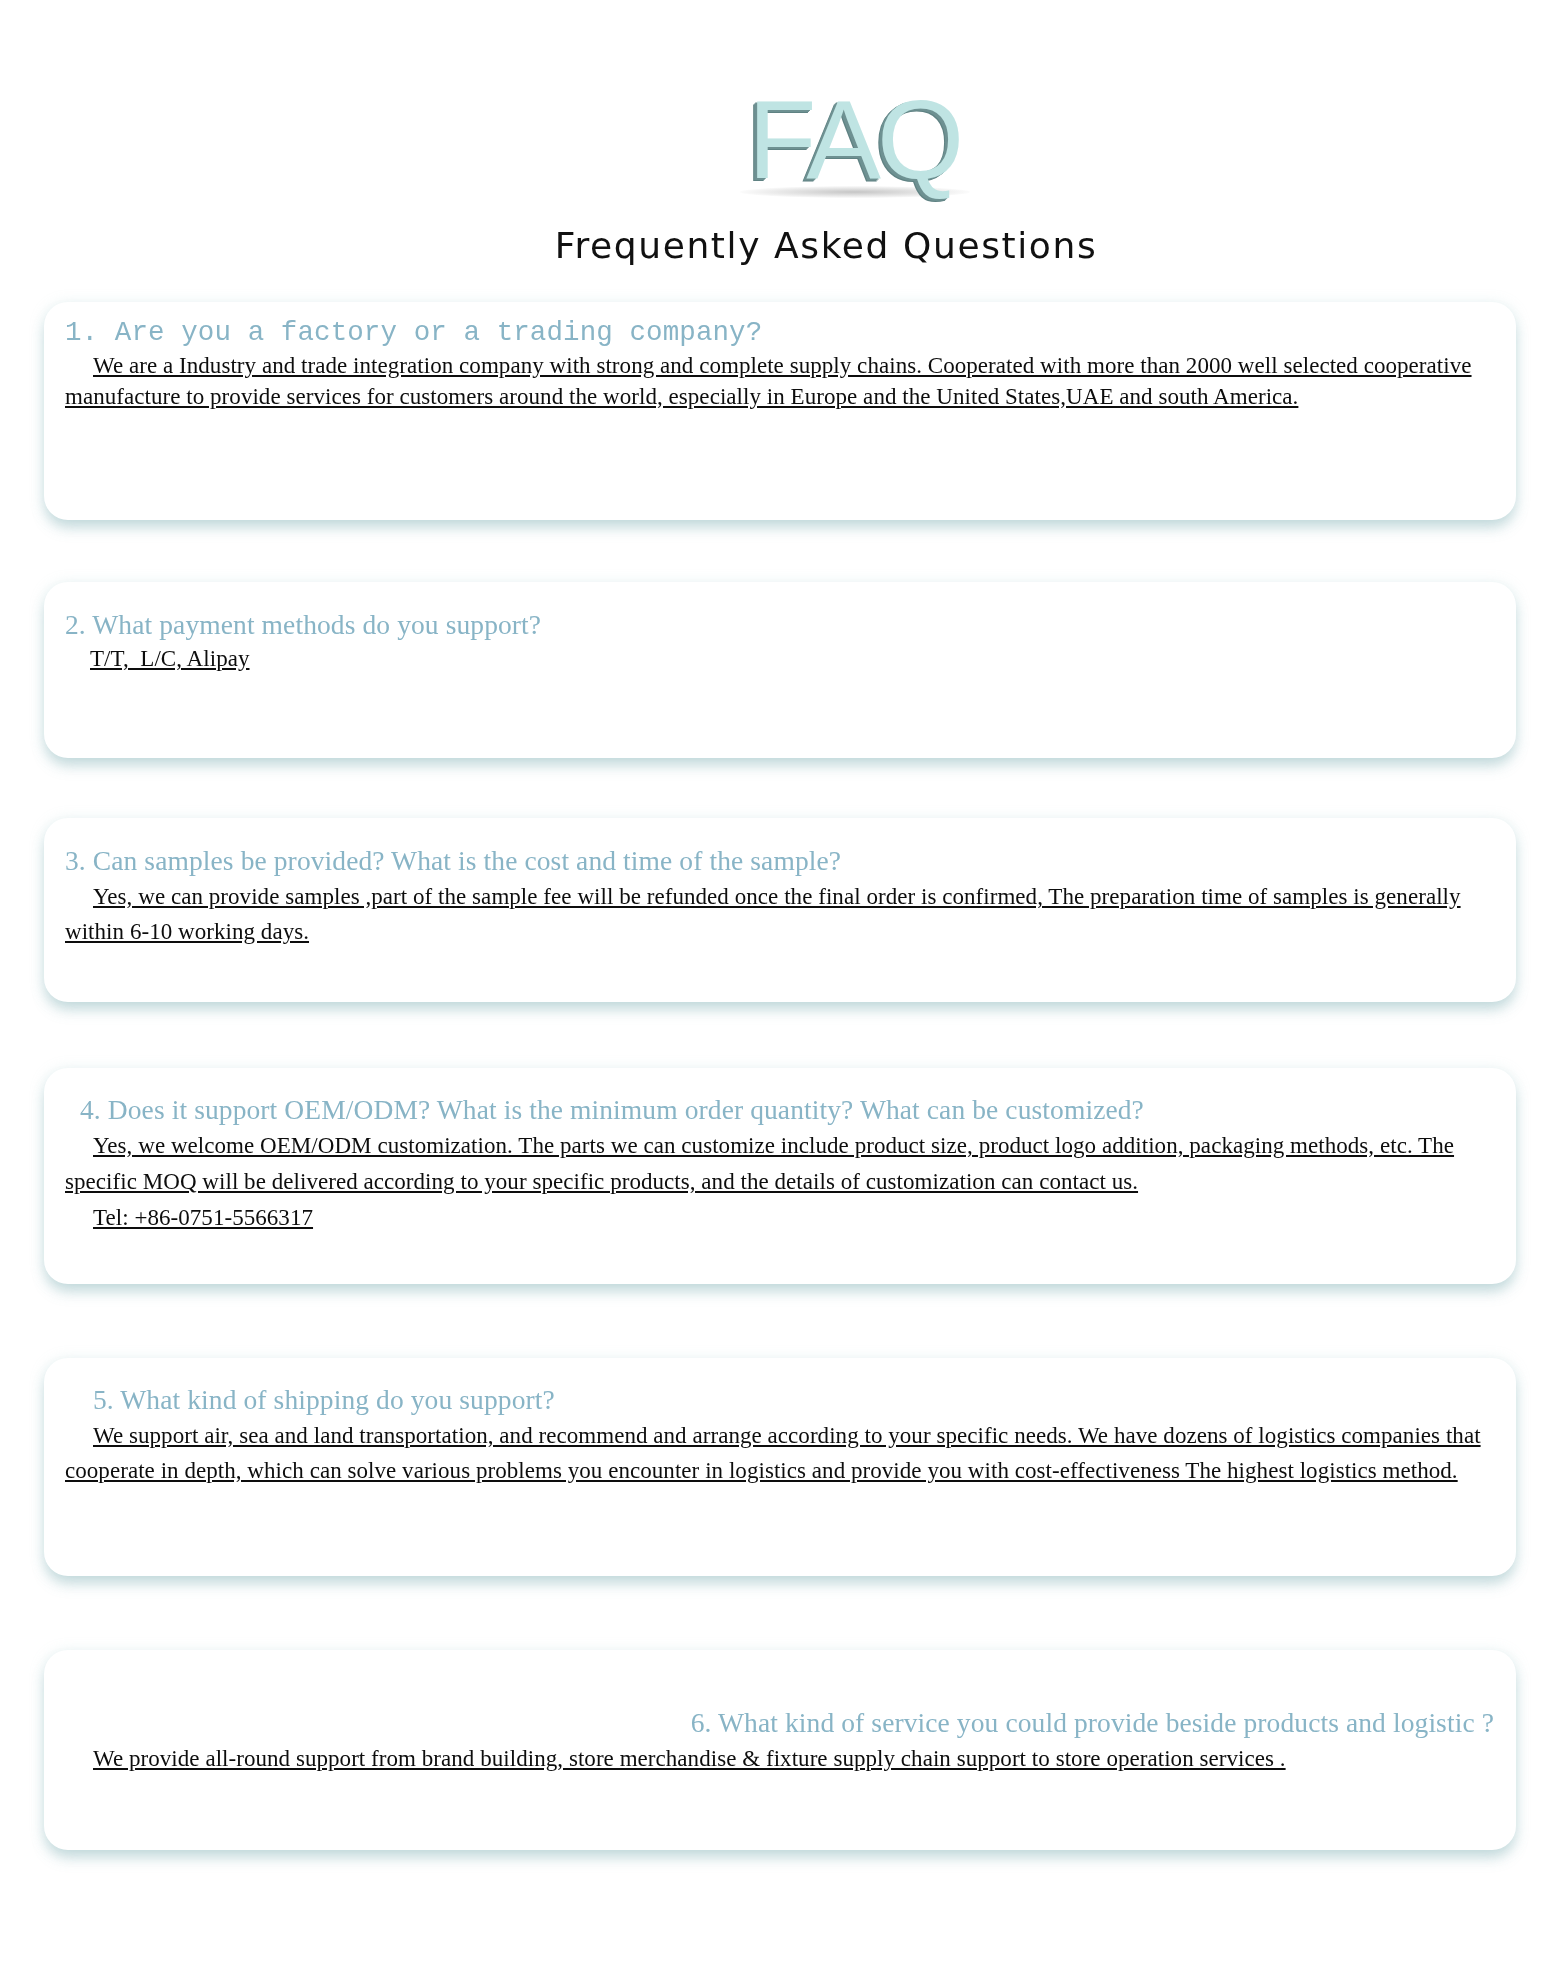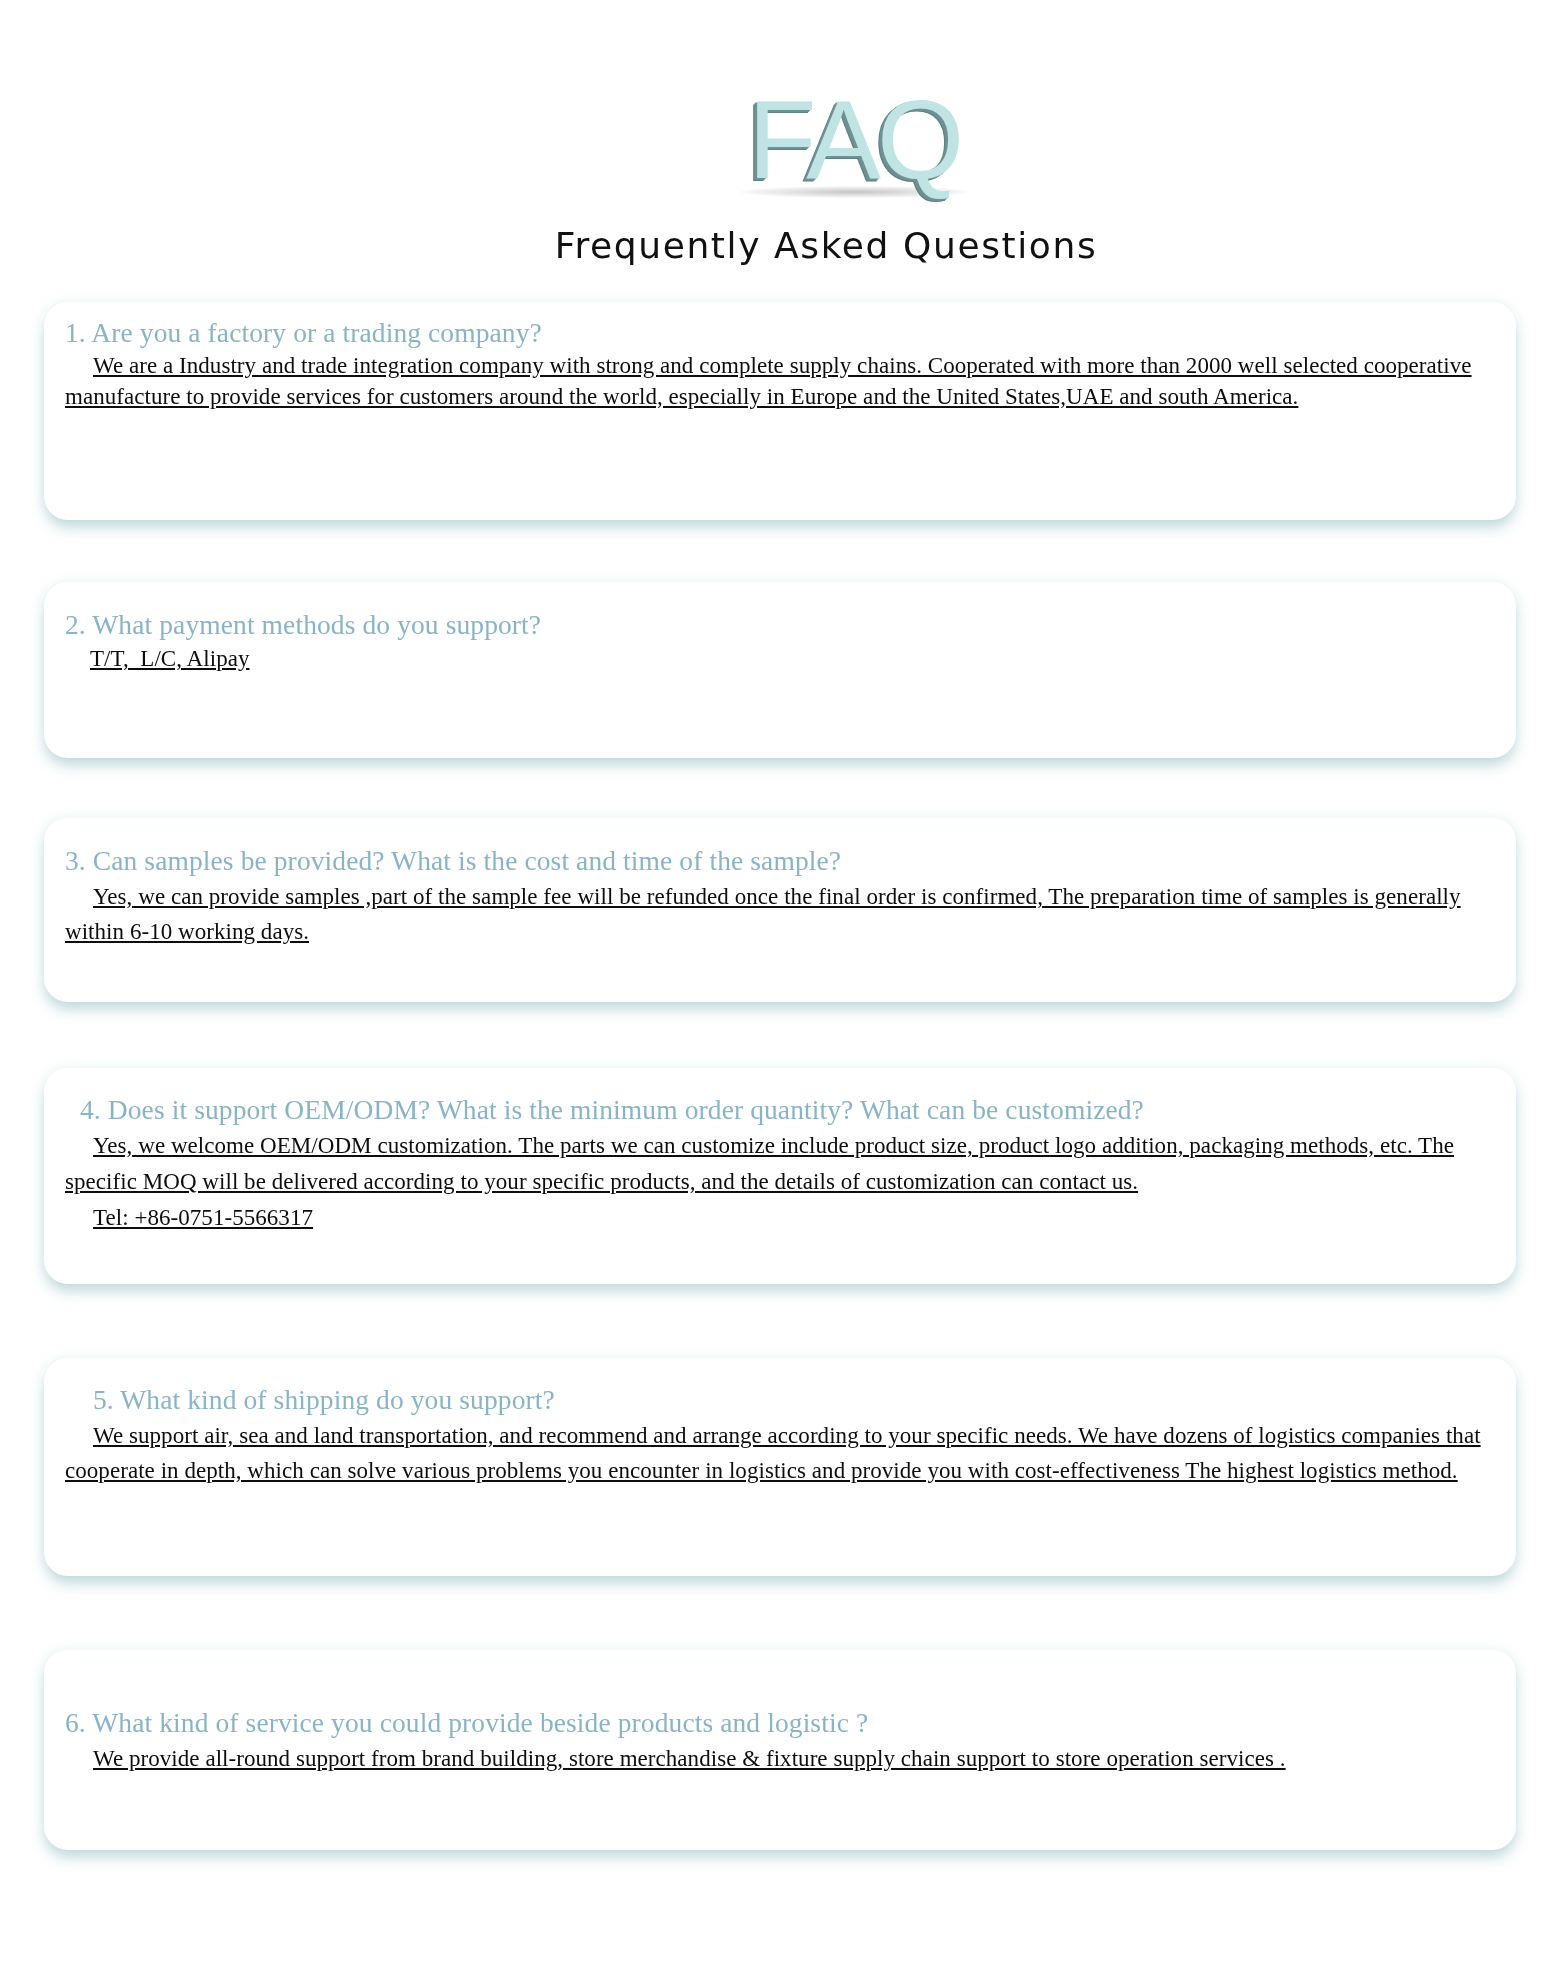--- a/index.html
+++ b/index.html
@@ -46,35 +46,35 @@
       font-size: 27.5px; color: #88b4c6; line-height: 36px;
       letter-spacing: 0.1px;
       white-space: nowrap;
     }
     .a {
       font-size: 23px; color: #0d0d0d; line-height: 31px;
       letter-spacing: 0.05px;
     }
     .a p { margin: 0; text-indent: 28px; text-decoration: underline; }
     #card-1 { top: 302px; height: 218px; }
-    #card-1 .q { padding-top: 13px; }
+    #card-1 .q { padding-top: 13px; font-family: Liberation Mono, monospace; }
     #card-1 .a { line-height: 30.5px; }
     #card-2 { top: 582px; height: 176px; }
     #card-2 .q { padding-top: 25px; }
     #card-3 { top: 818px; height: 184px; }
     #card-3 .q { padding-top: 25px; }
     #card-3 .a { line-height: 35px; }
     #card-4 { top: 1068px; height: 216px; }
     #card-4 .q { padding-top: 24px; margin-left: 15px; }
     #card-4 .a { line-height: 36px; }
     #card-5 { top: 1358px; height: 218px; }
     #card-5 .q { padding-top: 24px; margin-left: 28px; }
     #card-5 .a { line-height: 35px; }
     #card-6 { top: 1650px; height: 200px; }
-    #card-6 .q { padding-top: 55px; }
+    #card-6 .q { padding-top: 55px; text-align: right; }
     #card-6 .a { line-height: 35px; }
   </style>
 </head>
 <body>
 
 <div class="header">
   <div class="faq-logo">
     <div class="faq-logo-shadow"></div>
     <div class="faq-logo-text">FAQ</div>
   </div>

